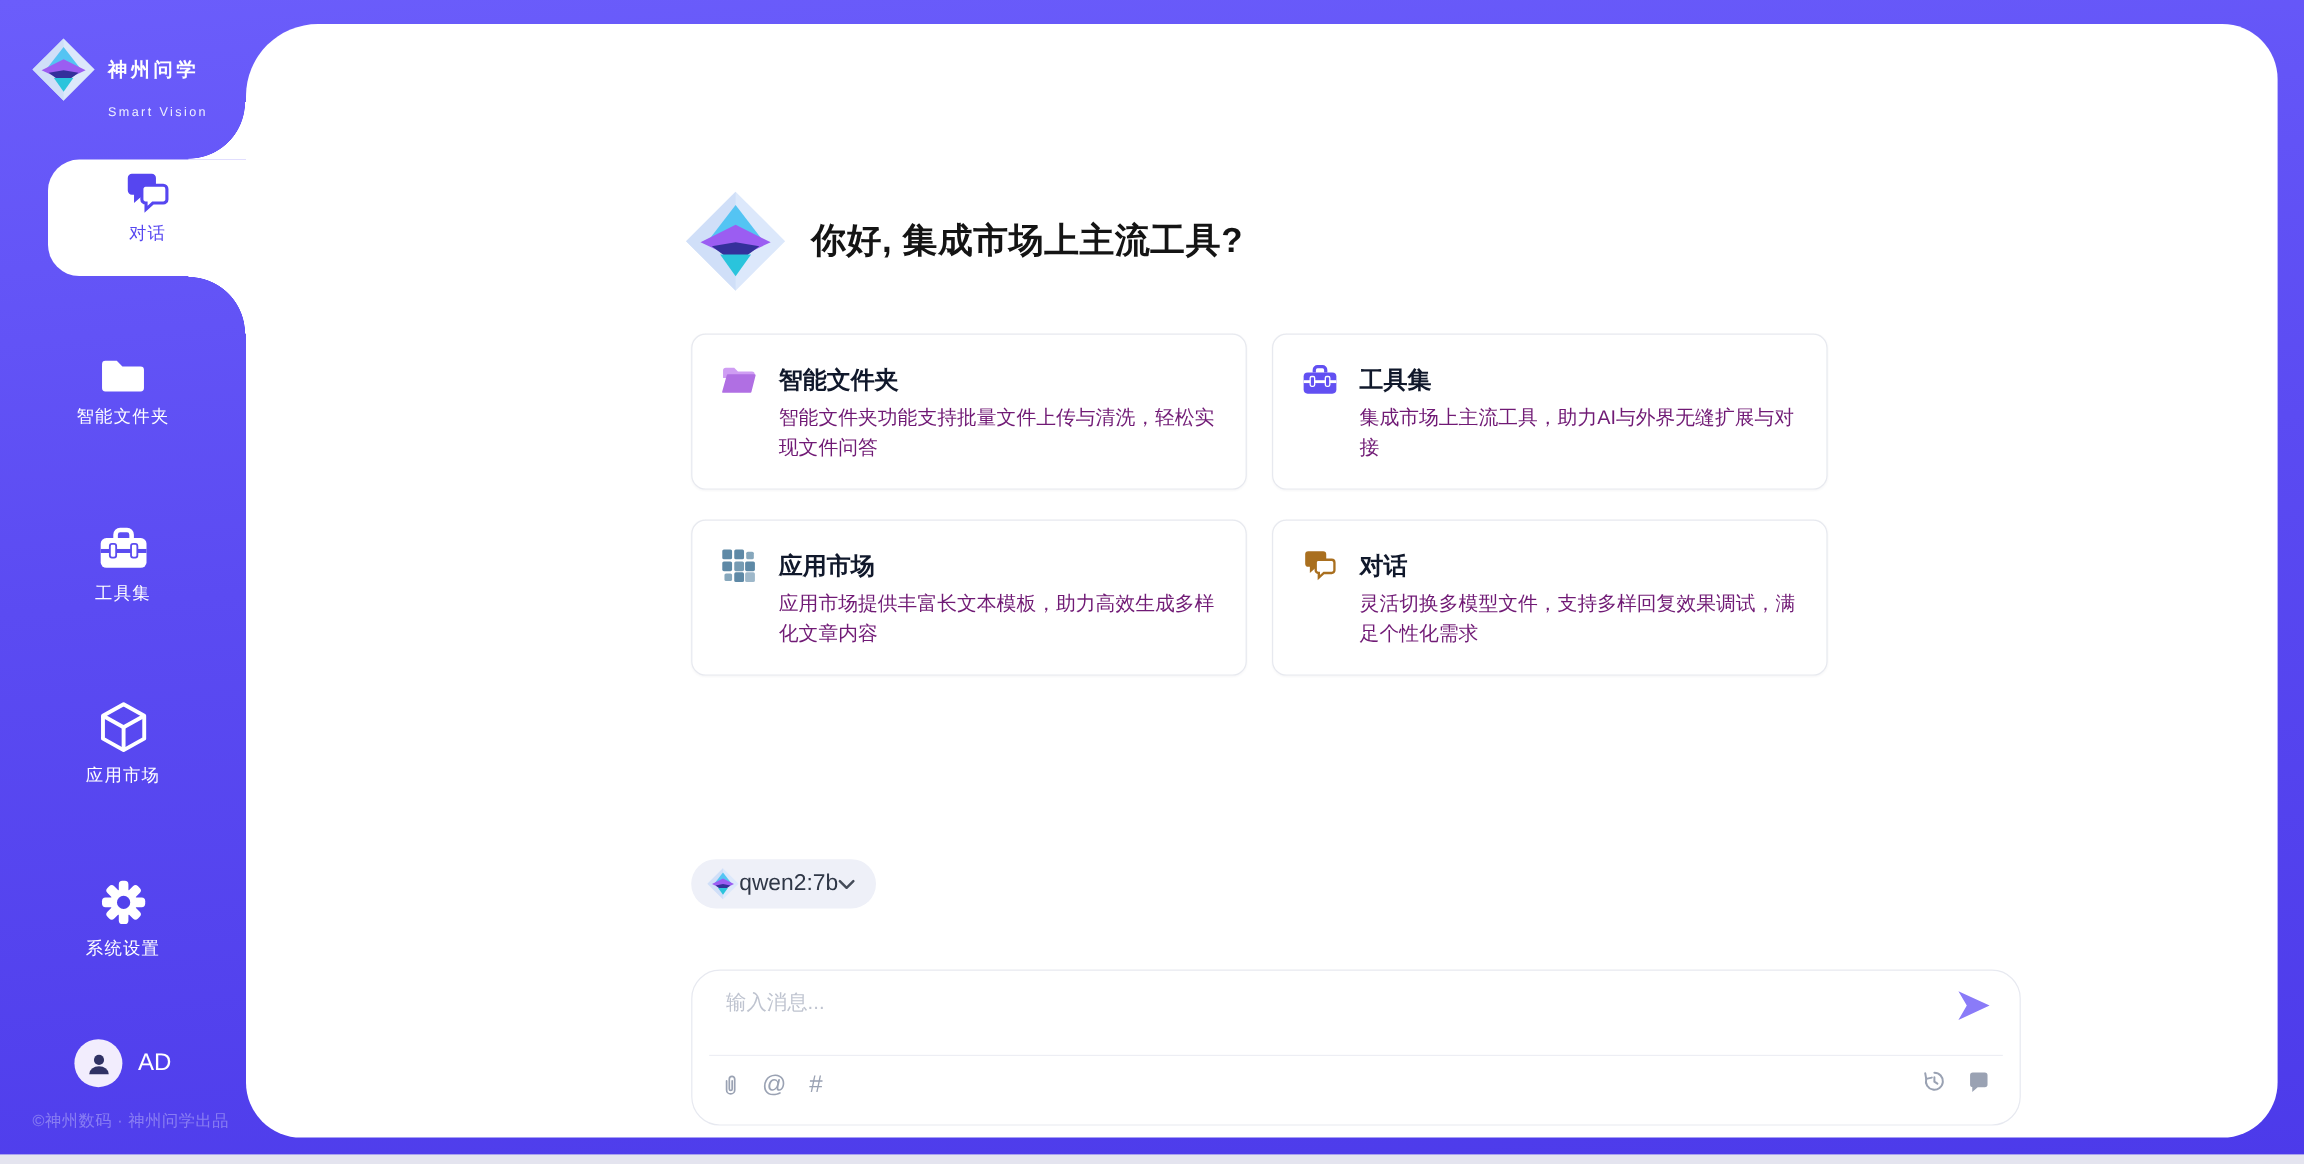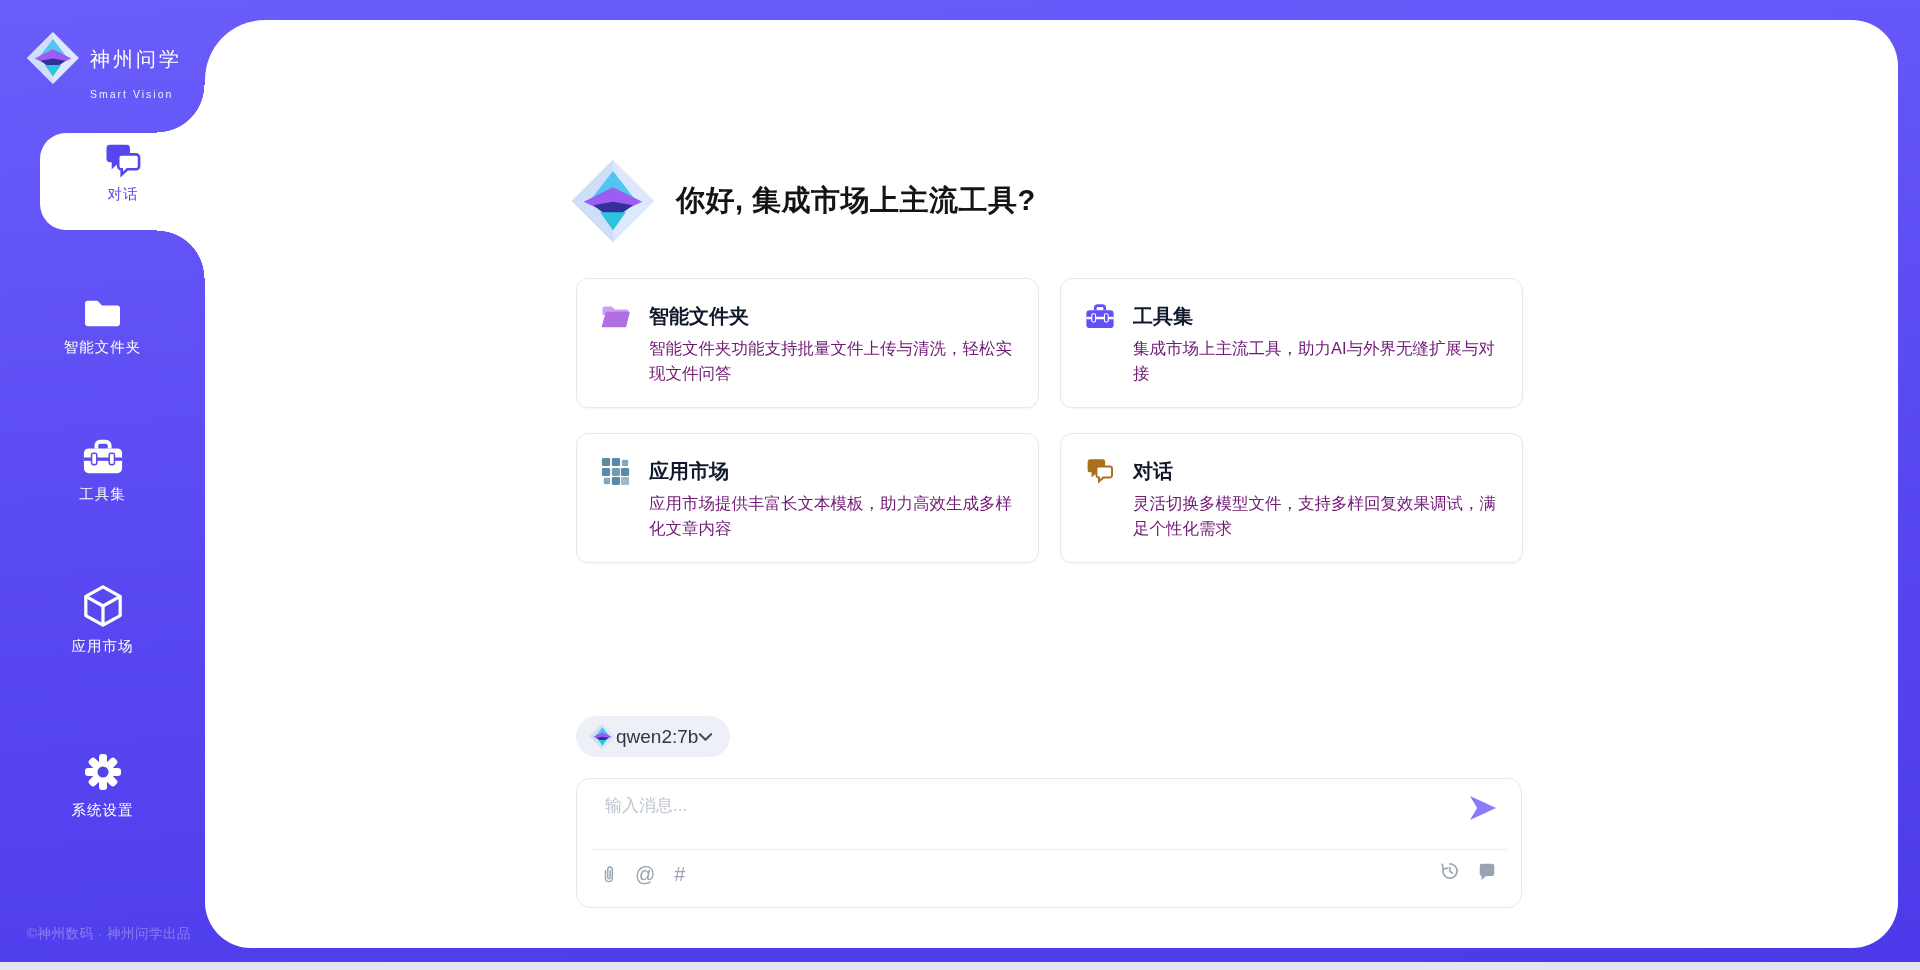--- a/index.html
+++ b/index.html
@@ -14,29 +14,29 @@
   .concave-top{position:absolute;left:157px;top:85px;width:48px;height:48px;z-index:6;
          background:radial-gradient(circle at 0 0, rgba(255,255,255,0) 47px, #fff 47.5px);}
   .concave-bottom{position:absolute;left:157px;top:230px;width:48px;height:48px;z-index:6;
          background:radial-gradient(circle at 0 100%, rgba(255,255,255,0) 47px, #fff 47.5px);}
   .active-bubble{position:absolute;left:40px;top:133px;width:166px;height:97px;background:#fff;
          border-radius:26px 0 0 26px;z-index:6;}
 
   
   .logo{position:absolute;left:26px;top:16px;display:flex;align-items:center;gap:10px;z-index:8;}
   .logo-gem{width:54px;height:54px;}
-  .logo-name{color:#fff;font-size:20px;font-weight:400;letter-spacing:3px;line-height:22px;margin-top:32px;}
+  .logo-name{color:#fff;font-size:16px;font-weight:700;letter-spacing:3px;line-height:22px;margin-top:32px;}
   .logo-sub{color:#eef0ff;font-size:10.5px;letter-spacing:2px;margin-top:18px;}
 
   .nav-item{position:absolute;left:0;width:205px;display:flex;flex-direction:column;
             align-items:center;gap:9px;z-index:8;cursor:pointer;}
   .nav-item span{color:#fff;font-size:14.5px;letter-spacing:1px;}
   .nav-item.active{left:40px;width:166px;top:143px;gap:7px;}
   .nav-item.active span{color:#5646f0;font-weight:500;}
-  .nav-1{top:295px;} .nav-2{top:438px;} .nav-3{top:584px;} .nav-4{top:752px;}
+  .nav-1{top:295px;} .nav-2{top:438px;} .nav-3{top:584px;} .nav-4{top:732px;}
 
   .user-row{position:absolute;left:0;top:866px;width:205px;display:flex;align-items:center;
             justify-content:center;gap:13px;z-index:8;cursor:pointer;}
   .avatar{width:40px;height:40px;border-radius:50%;background:#f2edfd;display:flex;
           align-items:center;justify-content:center;}
   .user-name{color:#fff;font-size:20px;}
   .side-footer{position:absolute;left:27px;top:925px;color:rgba(255,255,255,0.32);
                font-size:13.5px;letter-spacing:0.5px;z-index:8;text-align:right;}
 
   
@@ -53,22 +53,22 @@
   .card-title{grid-column:2;grid-row:1;font-size:20px;font-weight:700;color:#10182b;
               display:flex;align-items:center;}
   .card-desc{grid-column:2;grid-row:2;font-size:16.5px;color:#701a75;line-height:1.5;margin-top:4px;}
 
   .model-chip{position:absolute;left:576px;top:716px;height:41px;display:inline-flex;
               align-items:center;padding:0 17px 0 13px;border-radius:21px;
               background:#eef0f8;z-index:10;cursor:pointer;}
   .model-chip .gem{width:27px;height:27px;}
   .model-name{font-size:19px;color:#2f3747;}
 
-  .composer{position:absolute;left:576px;top:778px;width:946px;height:130px;background:#fff;
-            border:1.5px solid #e7e9f0;border-radius:14px;z-index:10;}
+  .composer{position:absolute;left:576px;top:808px;width:1108px;height:130px;background:#fff;
+            border:1.5px solid #e7e9f0;border-radius:24px;z-index:10;}
   .composer textarea{position:absolute;left:26px;top:13px;width:840px;height:50px;border:none;
             outline:none;resize:none;font-family:inherit;font-size:17px;color:#333;background:transparent;}
   .composer textarea::placeholder{color:#bfc4d0;}
   .send-btn{position:absolute;right:22px;top:15px;width:32px;height:28px;cursor:pointer;}
   .composer-divider{position:absolute;left:14px;right:14px;top:70px;height:1px;background:#edeef4;}
   .tool-row-left{position:absolute;left:24px;top:82px;display:flex;align-items:center;gap:19px;}
   .tool-row-right{position:absolute;right:24px;top:82px;display:flex;align-items:center;gap:17px;}
   .glyph-btn{font-size:20px;color:#9aa2b3;line-height:26px;cursor:pointer;}
   .svg-btn{cursor:pointer;display:flex;align-items:center;}
 
@@ -151,20 +151,29 @@
         <rect x="2" y="16" width="36" height="8" rx="3"></rect>
         <rect x="16" y="2" width="8" height="36" rx="3" transform="rotate(45 20 20)"></rect>
         <rect x="16" y="2" width="8" height="36" rx="3" transform="rotate(-45 20 20)"></rect>
         <circle cx="20" cy="20" r="11"></circle>
       </g>
       <circle cx="20" cy="20" r="5.5" fill="#5142ec"></circle>
     </svg>
     <span>系统设置</span>
   </div>
 
+  <div class="user-row">
+    <div class="avatar">
+      <svg width="23" height="23" viewBox="0 0 24 24">
+        <circle cx="12" cy="8.6" r="4.4" fill="#303264"></circle>
+        <path d="M3.5 21 a8.5 6.8 0 0 1 17 0 Z" fill="#303264"></path>
+      </svg>
+    </div>
+    <div class="user-name">AD</div>
+  </div>
 
   <div class="side-footer">©神州数码 · 神州问学出品</div>
 
   <div class="greeting">
     <svg class="greeting-gem" viewBox="0 0 100 100">
         <use href="#gem-sym"></use>
       </svg>
     <div class="greeting-title">你好, 集成市场上主流工具?</div>
   </div>
 

